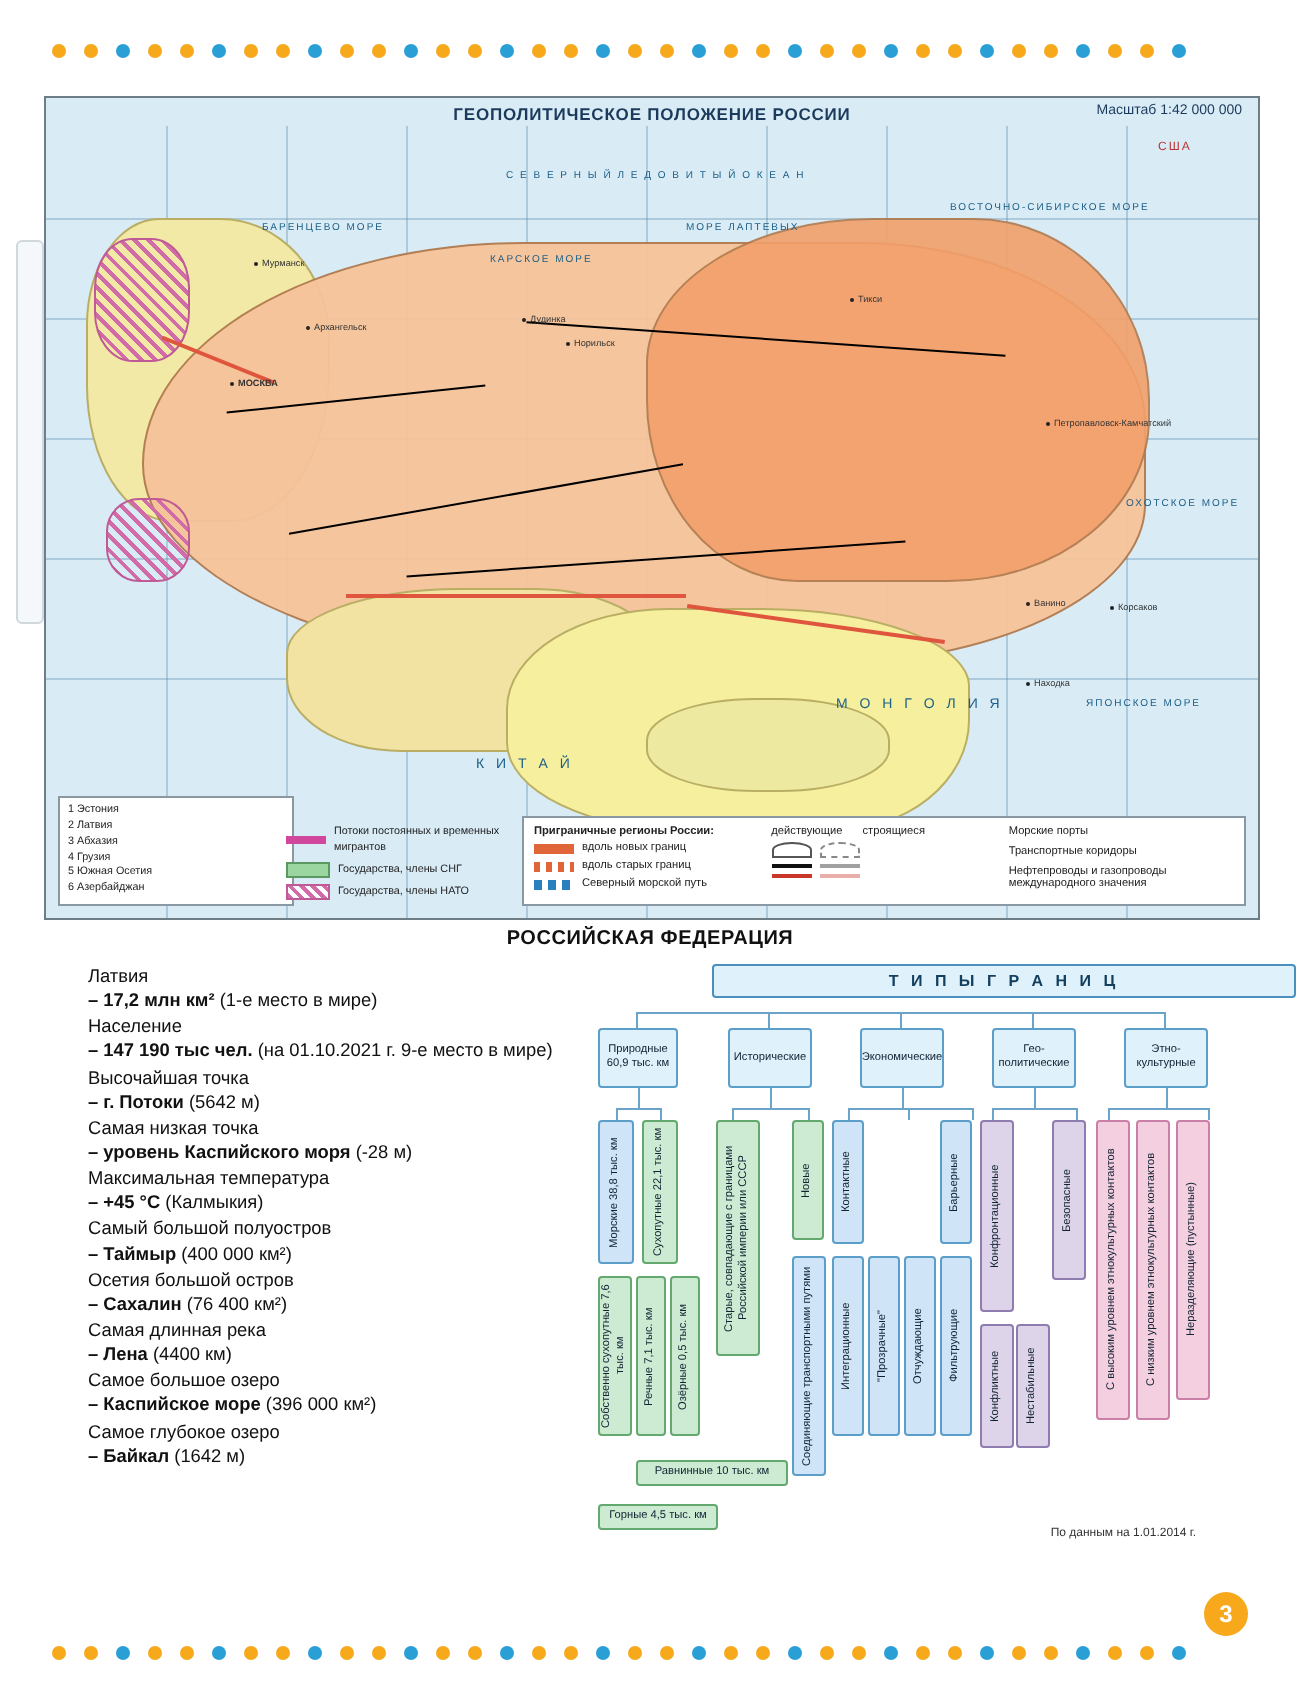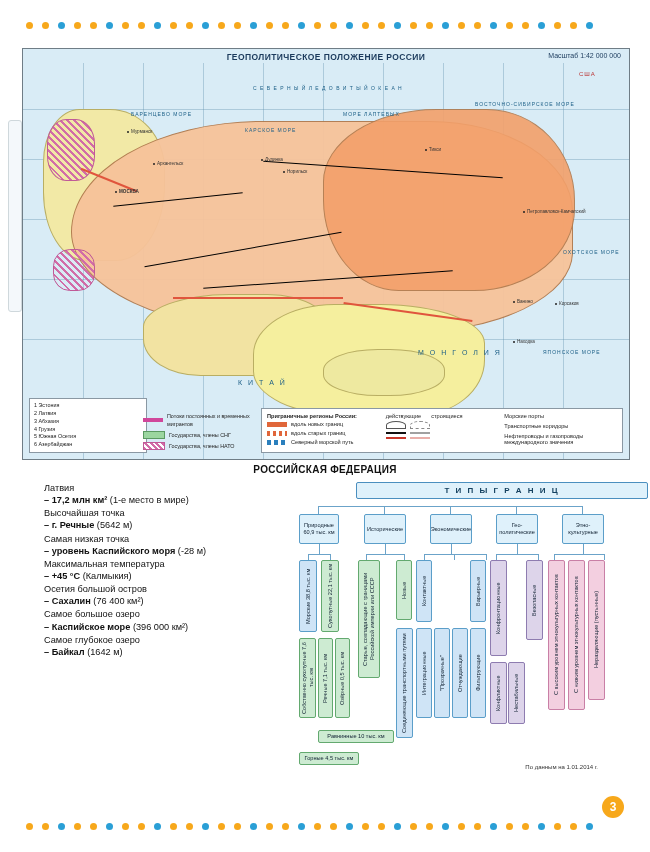--- a/index.html
+++ b/index.html
@@ -363,28 +363,34 @@
       </div>
     </div>
   </div>
 </div>
 
 <div class="section-title">РОССИЙСКАЯ ФЕДЕРАЦИЯ</div>
 
 <div class="facts">
   <div class="item"><span>Латвия</span><br>
     <span class="val">– 17,2 млн км²</span><span> (1-е место в мире)</span></div>
+  <div class="item"><span>Население</span><br>
+    <span class="val">– 147 190 тыс чел.</span><span> (на 01.10.2021  г. 9-е место в мире)</span></div>
   <div class="item"><span>Высочайшая точка</span><br>
-    <span class="val">– г. Речные</span><span> (5642 м)</span></div>
+    <span class="val">– г. Потоки</span><span> (5642 м)</span></div>
   <div class="item"><span>Самая низкая точка</span><br>
     <span class="val">– уровень Каспийского моря</span><span> (-28 м)</span></div>
   <div class="item"><span>Максимальная температура</span><br>
     <span class="val">– +45 °С</span><span> (Калмыкия)</span></div>
+  <div class="item"><span>Самый большой полуостров</span><br>
+    <span class="val">– Таймыр</span><span> (400 000 км²)</span></div>
   <div class="item"><span>Осетия большой остров</span><br>
     <span class="val">– Сахалин</span><span> (76 400 км²)</span></div>
+  <div class="item"><span>Самая длинная река</span><br>
+    <span class="val">– Лена</span><span> (4400 км)</span></div>
   <div class="item"><span>Самое большое озеро</span><br>
     <span class="val">– Каспийское море</span><span> (396 000 км²)</span></div>
   <div class="item"><span>Самое глубокое озеро</span><br>
     <span class="val">– Байкал</span><span> (1642 м)</span></div>
 </div>
 
 <div class="diagram">
   <div class="dg-title">Т И П Ы   Г Р А Н И Ц</div>
 
   <div class="connh" style="left:22px;top:24px;width:264px;"></div>

